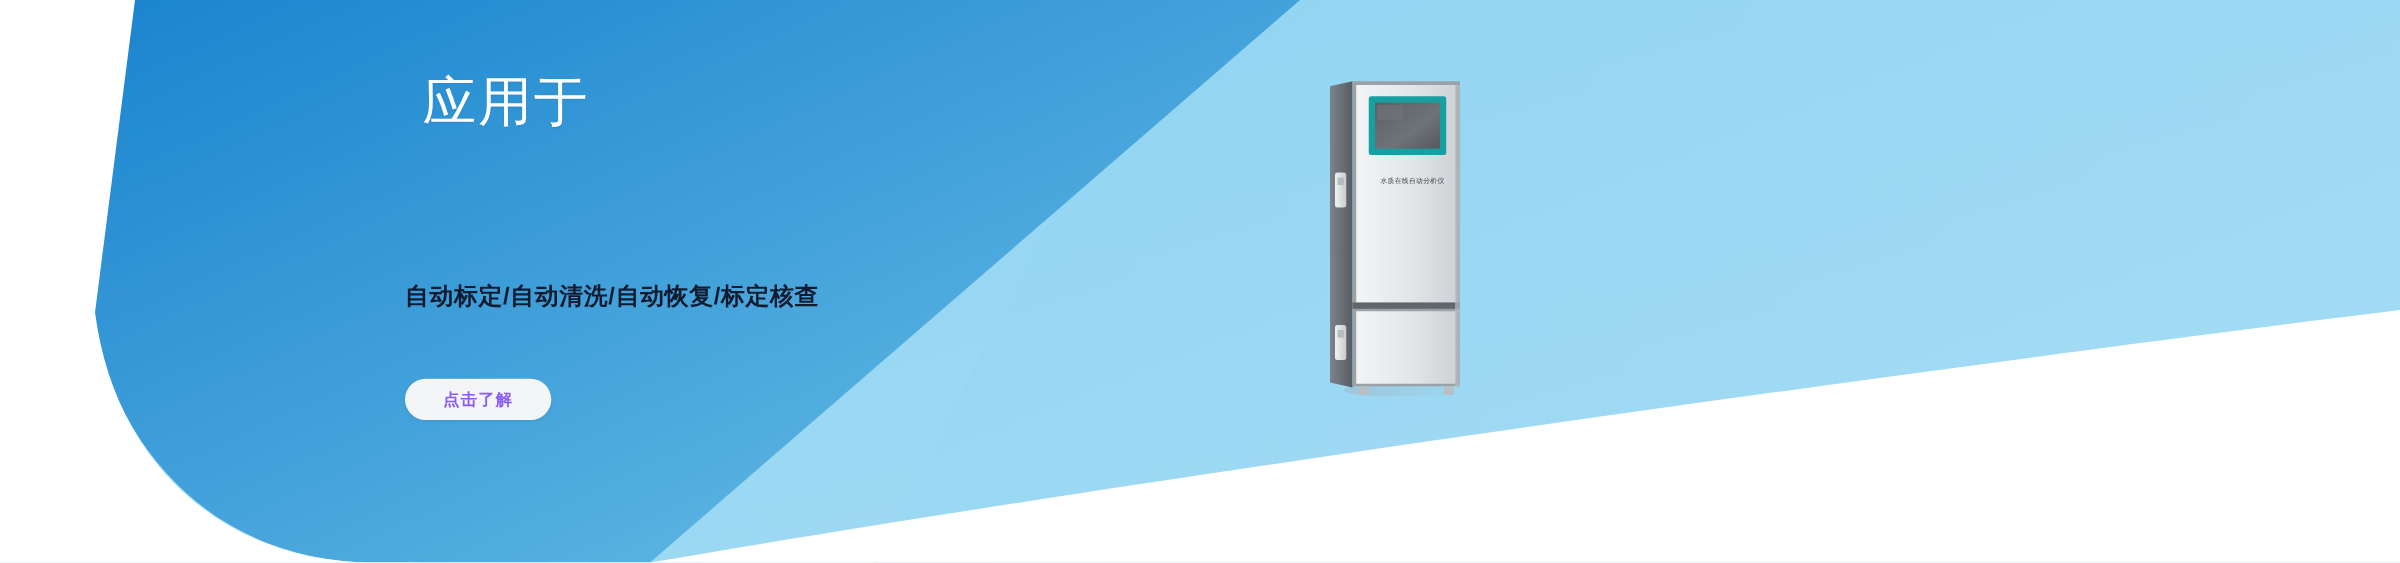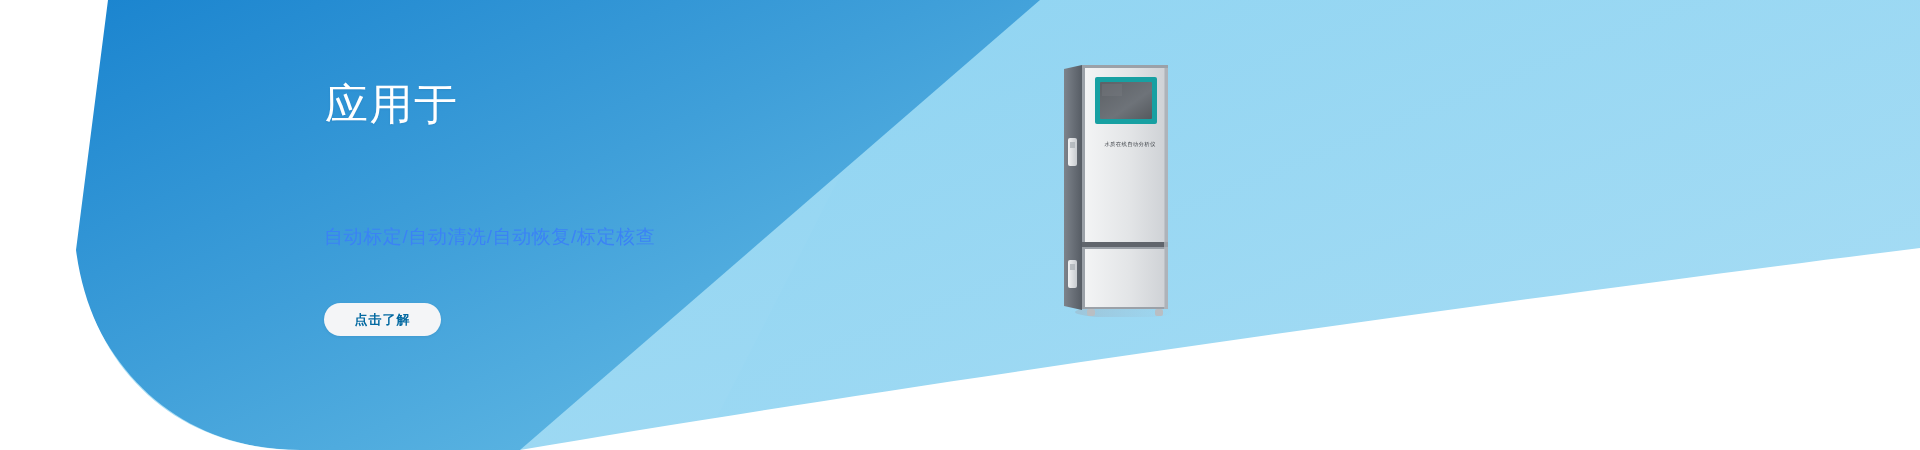--- a/index.html
+++ b/index.html
@@ -33,54 +33,53 @@
     left:322px;
     top:0;
     width:760px;
     height:450px;
     z-index:5;
   }
 
   .headline{
     position:absolute;
     top:52px;
-    left:3px;
+    left:16px;
     color:#ffffff;
     font-size:43px;
     line-height:1.42;
     font-weight:400;
     letter-spacing:1.5px;
     white-space:nowrap;
     text-shadow:0 1px 2px rgba(0,60,110,.10);
-    margin-top:22px;
   }
   .headline .line{ display:block; }
 
   .subtitle{
     position:absolute;
     top:224px;
     left:2px;
-    color:#3b82f6;
+    color:#0f172a;
     font-size:19px;
     letter-spacing:.6px;
-    font-weight:400;
+    font-weight:700;
     white-space:nowrap;
     opacity:.97;
   }
 
   .cta{
     position:absolute;
     top:303px;
     left:2px;
     width:117px;
     height:33px;
     border:none;
     border-radius:17px;
     background:#f4f5f7;
-    color:#0369a1;
+    color:#8b5cf6;
     font-family:"Liberation Sans","DejaVu Sans",sans-serif;
     font-size:13px;
     letter-spacing:1px;
     font-weight:700;
     cursor:pointer;
     display:flex;
     align-items:center;
     justify-content:center;
     box-shadow:0 1px 3px rgba(0,60,110,.10);
   }

